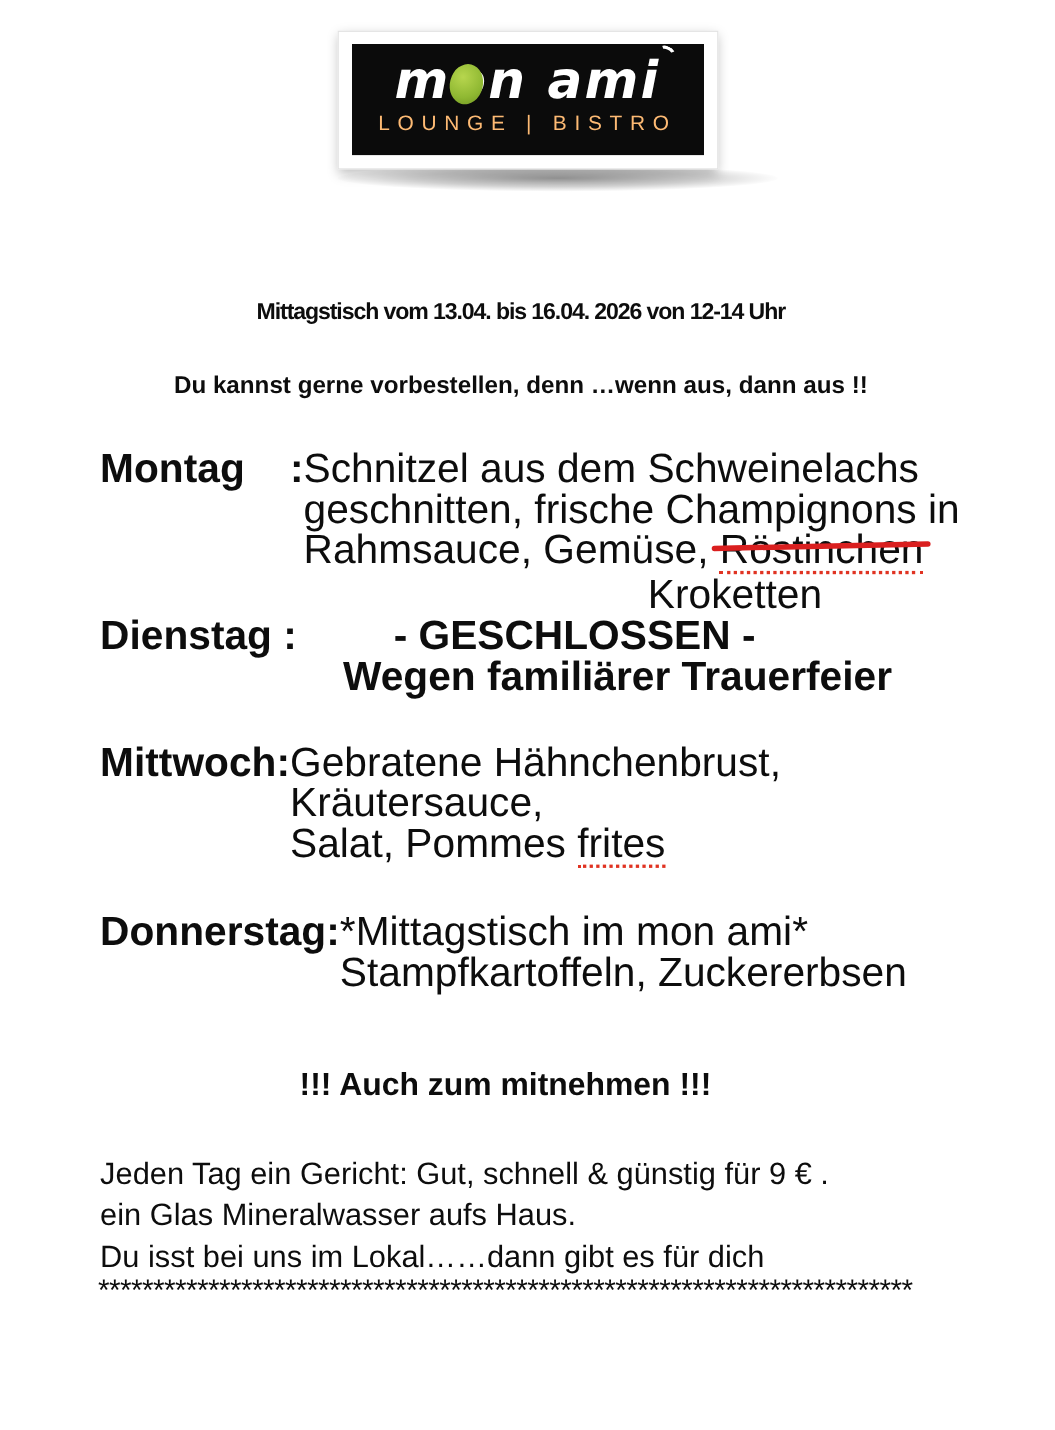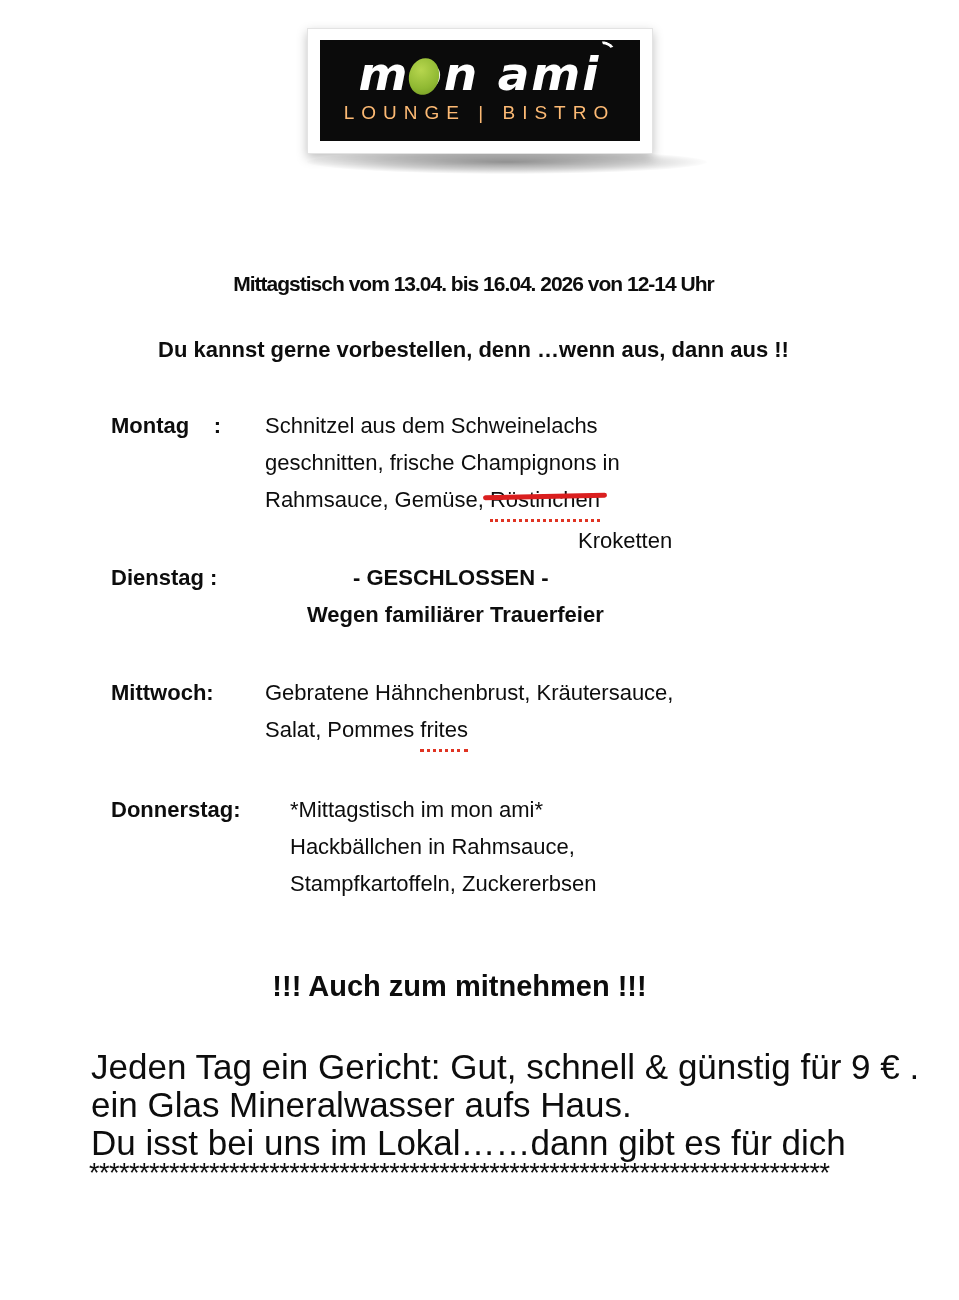--- a/index.html
+++ b/index.html
@@ -112,23 +112,22 @@
     font-weight: 700;
     white-space: pre;
   }
 
   
   .menu {
     position: absolute;
     top: 407px;
     left: 91px;
     right: 30px;
-    font-size: 22px;
+    font-size: 37px;
     line-height: 37px;
-    margin-left: 20px;
   }
   .row { display: flex; align-items: flex-start; }
   .day {
     flex: 0 0 154px;
     font-weight: 700;
     white-space: pre;
   }
   .day.wide { flex-basis: 179px; }
   .content { flex: 1 1 auto; }
   .bold { font-weight: 700; }
@@ -166,21 +165,21 @@
     left: 0; right: 40px;
     text-align: center;
     font-size: 29px;
     font-weight: 700;
   }
   .info {
     position: absolute;
     top: 1048px;
     left: 91px;
     right: 30px;
-    font-size: 35px;
+    font-size: 28px;
     line-height: 38px;
   }
   .stars {
     position: absolute;
     top: 1158px;
     left: 89px;
     right: 20px;
     font-size: 27px;
     letter-spacing: -0.5px;
     white-space: nowrap;
@@ -234,21 +233,20 @@
       <div class="content">
         <div>Gebratene Hähnchenbrust, Kräutersauce,</div>
         <div><span>Salat, Pommes </span><span class="dotted-word">frites</span></div>
       </div>
     </div>
 
     <div class="row row-donnerstag" style="margin-top:39px">
       <div class="day wide">Donnerstag:</div>
       <div class="content">
         <div>*Mittagstisch im mon ami*</div>
-        <div>Hackbällchen in Rahmsauce,</div>
         <div>Stampfkartoffeln, Zuckererbsen</div>
       </div>
     </div>
 
   </div>
 
   <div class="takeaway">!!! Auch zum mitnehmen !!!</div>
 
   <div class="info">
     <div>Jeden Tag ein Gericht: Gut, schnell &amp; günstig für 9 € .</div>

